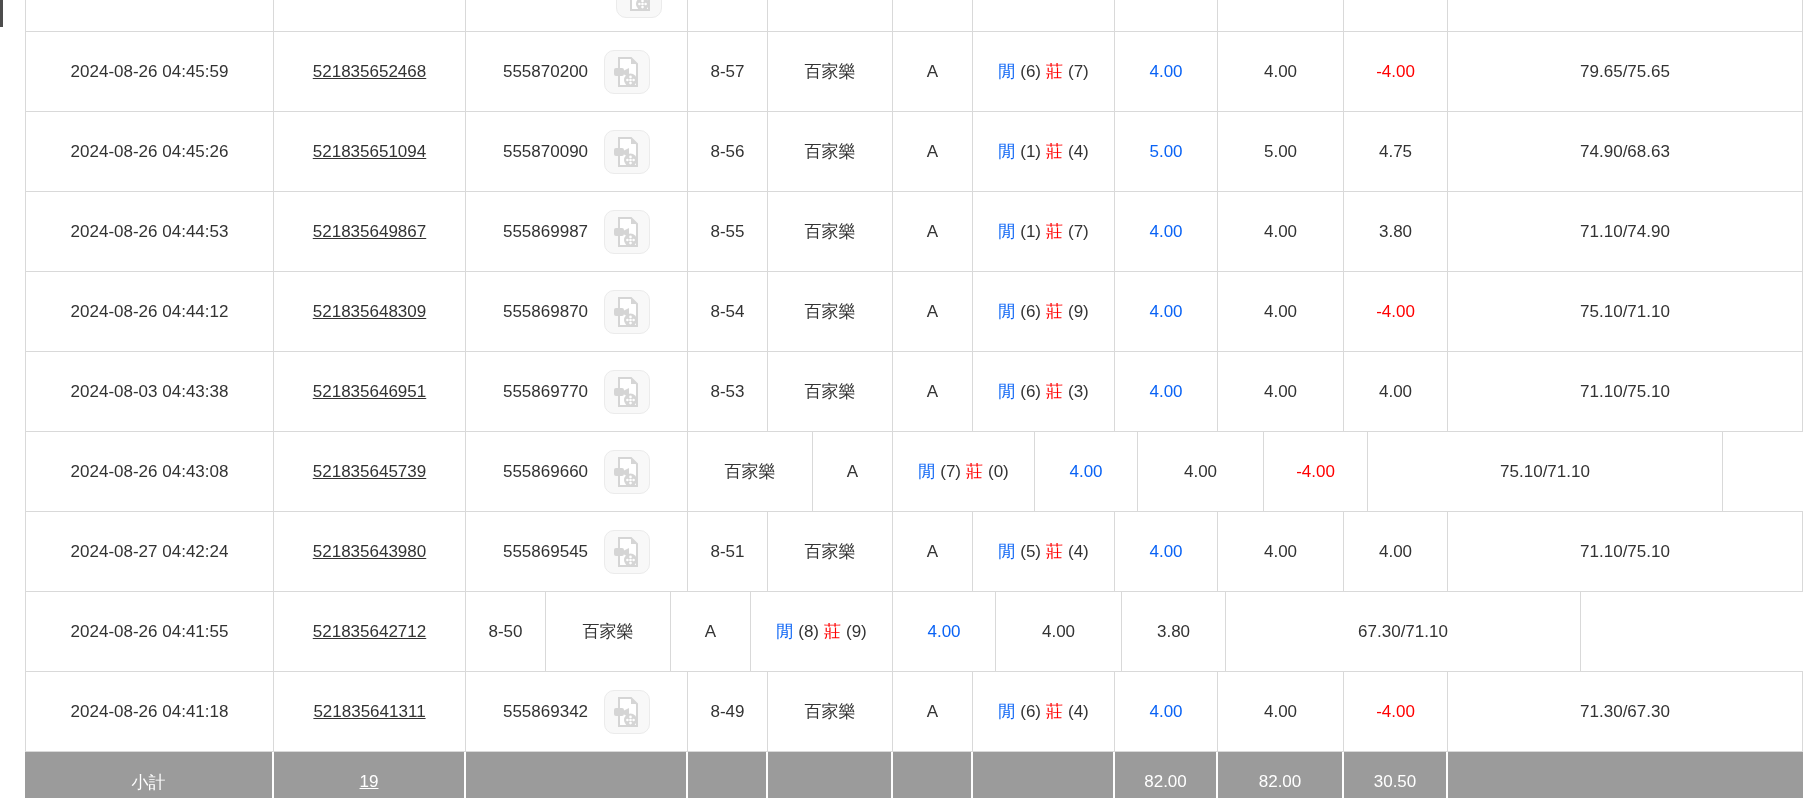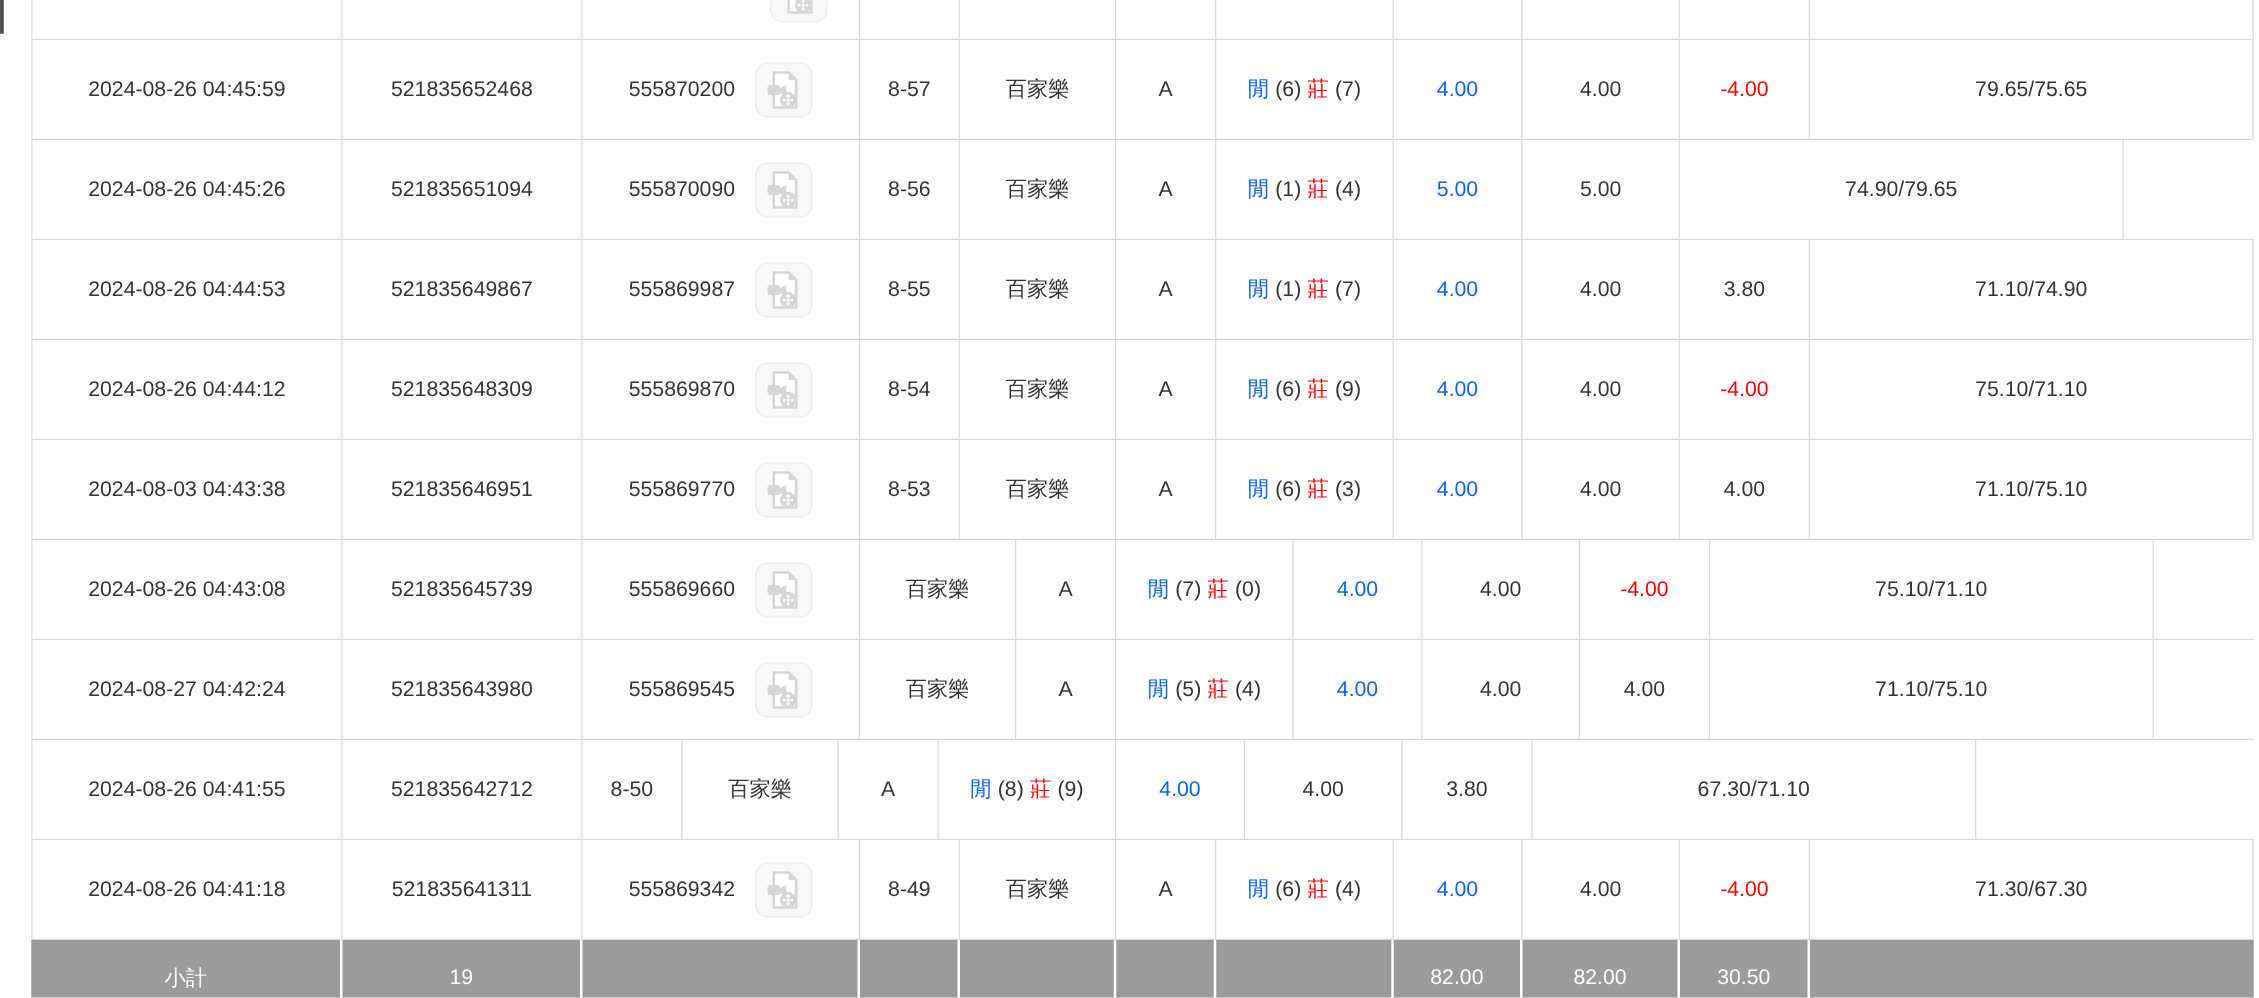--- a/index.html
+++ b/index.html
@@ -6,21 +6,21 @@
   html,body { width:1807px; height:798px; overflow:hidden; background:#ffffff;
               font-family:"Liberation Sans", sans-serif; }
   .page { position:relative; width:1807px; height:798px; overflow:hidden; }
   .edge-tick { position:absolute; left:0; top:0; width:3px; height:27px; background:#4d4d4d; }
   .table { position:absolute; left:25px; top:0; width:1778px; }
   .row { display:flex; height:80px; background:#fff; border-bottom:1px solid #d9d9d9; }
   .cell { display:flex; align-items:center; justify-content:center;
           border-right:1px solid #d9d9d9; font-size:17px; color:#333333; overflow:hidden; }
   .row .cell:first-child { border-left:1px solid #d9d9d9; }
   .c-time  { width:249px; }
-  .c-bid   { width:192px; }
+  .c-bid   { width:192px;text-decoration:underline; }
   .c-gid   { width:222px; gap:16px; }
   .c-round { width:80px; }
   .c-game  { width:125px; }
   .c-tbl   { width:80px; }
   .c-res   { width:142px; gap:5px; }
   .c-bet   { width:103px; }
   .c-valid { width:126px; }
   .c-wl    { width:104px; }
   .c-bal   { width:355px; }
   .blue { color:#0a63f5; }
@@ -145,21 +145,22 @@
     <div class="cell c-game">百家樂</div>
     <div class="cell c-tbl">A</div>
     <div class="cell c-res">
             <span class="blue">閒</span>
             <span>(1)</span>
             <span class="red">莊</span>
             <span>(4)</span>
           </div>
     <div class="cell c-bet blue">5.00</div>
     <div class="cell c-valid">5.00</div>
-    <div class="cell c-bal">74.90/79.65</div>
+    <div class="cell c-wl">4.75</div>
+    <div class="cell c-bal">74.90/68.63</div>
   </div>
 
   <div class="row">
     <div class="cell c-time">2024-08-26 04:44:53</div>
     <div class="cell c-bid">521835649867</div>
     <div class="cell c-gid">
       <span>555869987</span>
 
   <span class="icon-btn">
     <svg width="30" height="32" viewBox="0 0 30 32">
@@ -312,20 +313,21 @@
       <path d="M12 14.5 l5 -2.5 v9 l-5 -2.5 z" fill="#d5d5d5"></path>
       <circle cx="18.5" cy="24" r="6.5" fill="#d5d5d5"></circle>
       <circle cx="18.5" cy="24" r="1.3" fill="#ffffff"></circle>
       <circle cx="18.5" cy="20.9" r="1.3" fill="#ffffff"></circle>
       <circle cx="18.5" cy="27.1" r="1.3" fill="#ffffff"></circle>
       <circle cx="15.4" cy="24" r="1.3" fill="#ffffff"></circle>
       <circle cx="21.6" cy="24" r="1.3" fill="#ffffff"></circle>
     </svg>
   </span>
 </div>
+    <div class="cell c-round">8-51</div>
     <div class="cell c-game">百家樂</div>
     <div class="cell c-tbl">A</div>
     <div class="cell c-res">
             <span class="blue">閒</span>
             <span>(5)</span>
             <span class="red">莊</span>
             <span>(4)</span>
           </div>
     <div class="cell c-bet blue">4.00</div>
     <div class="cell c-valid">4.00</div>

